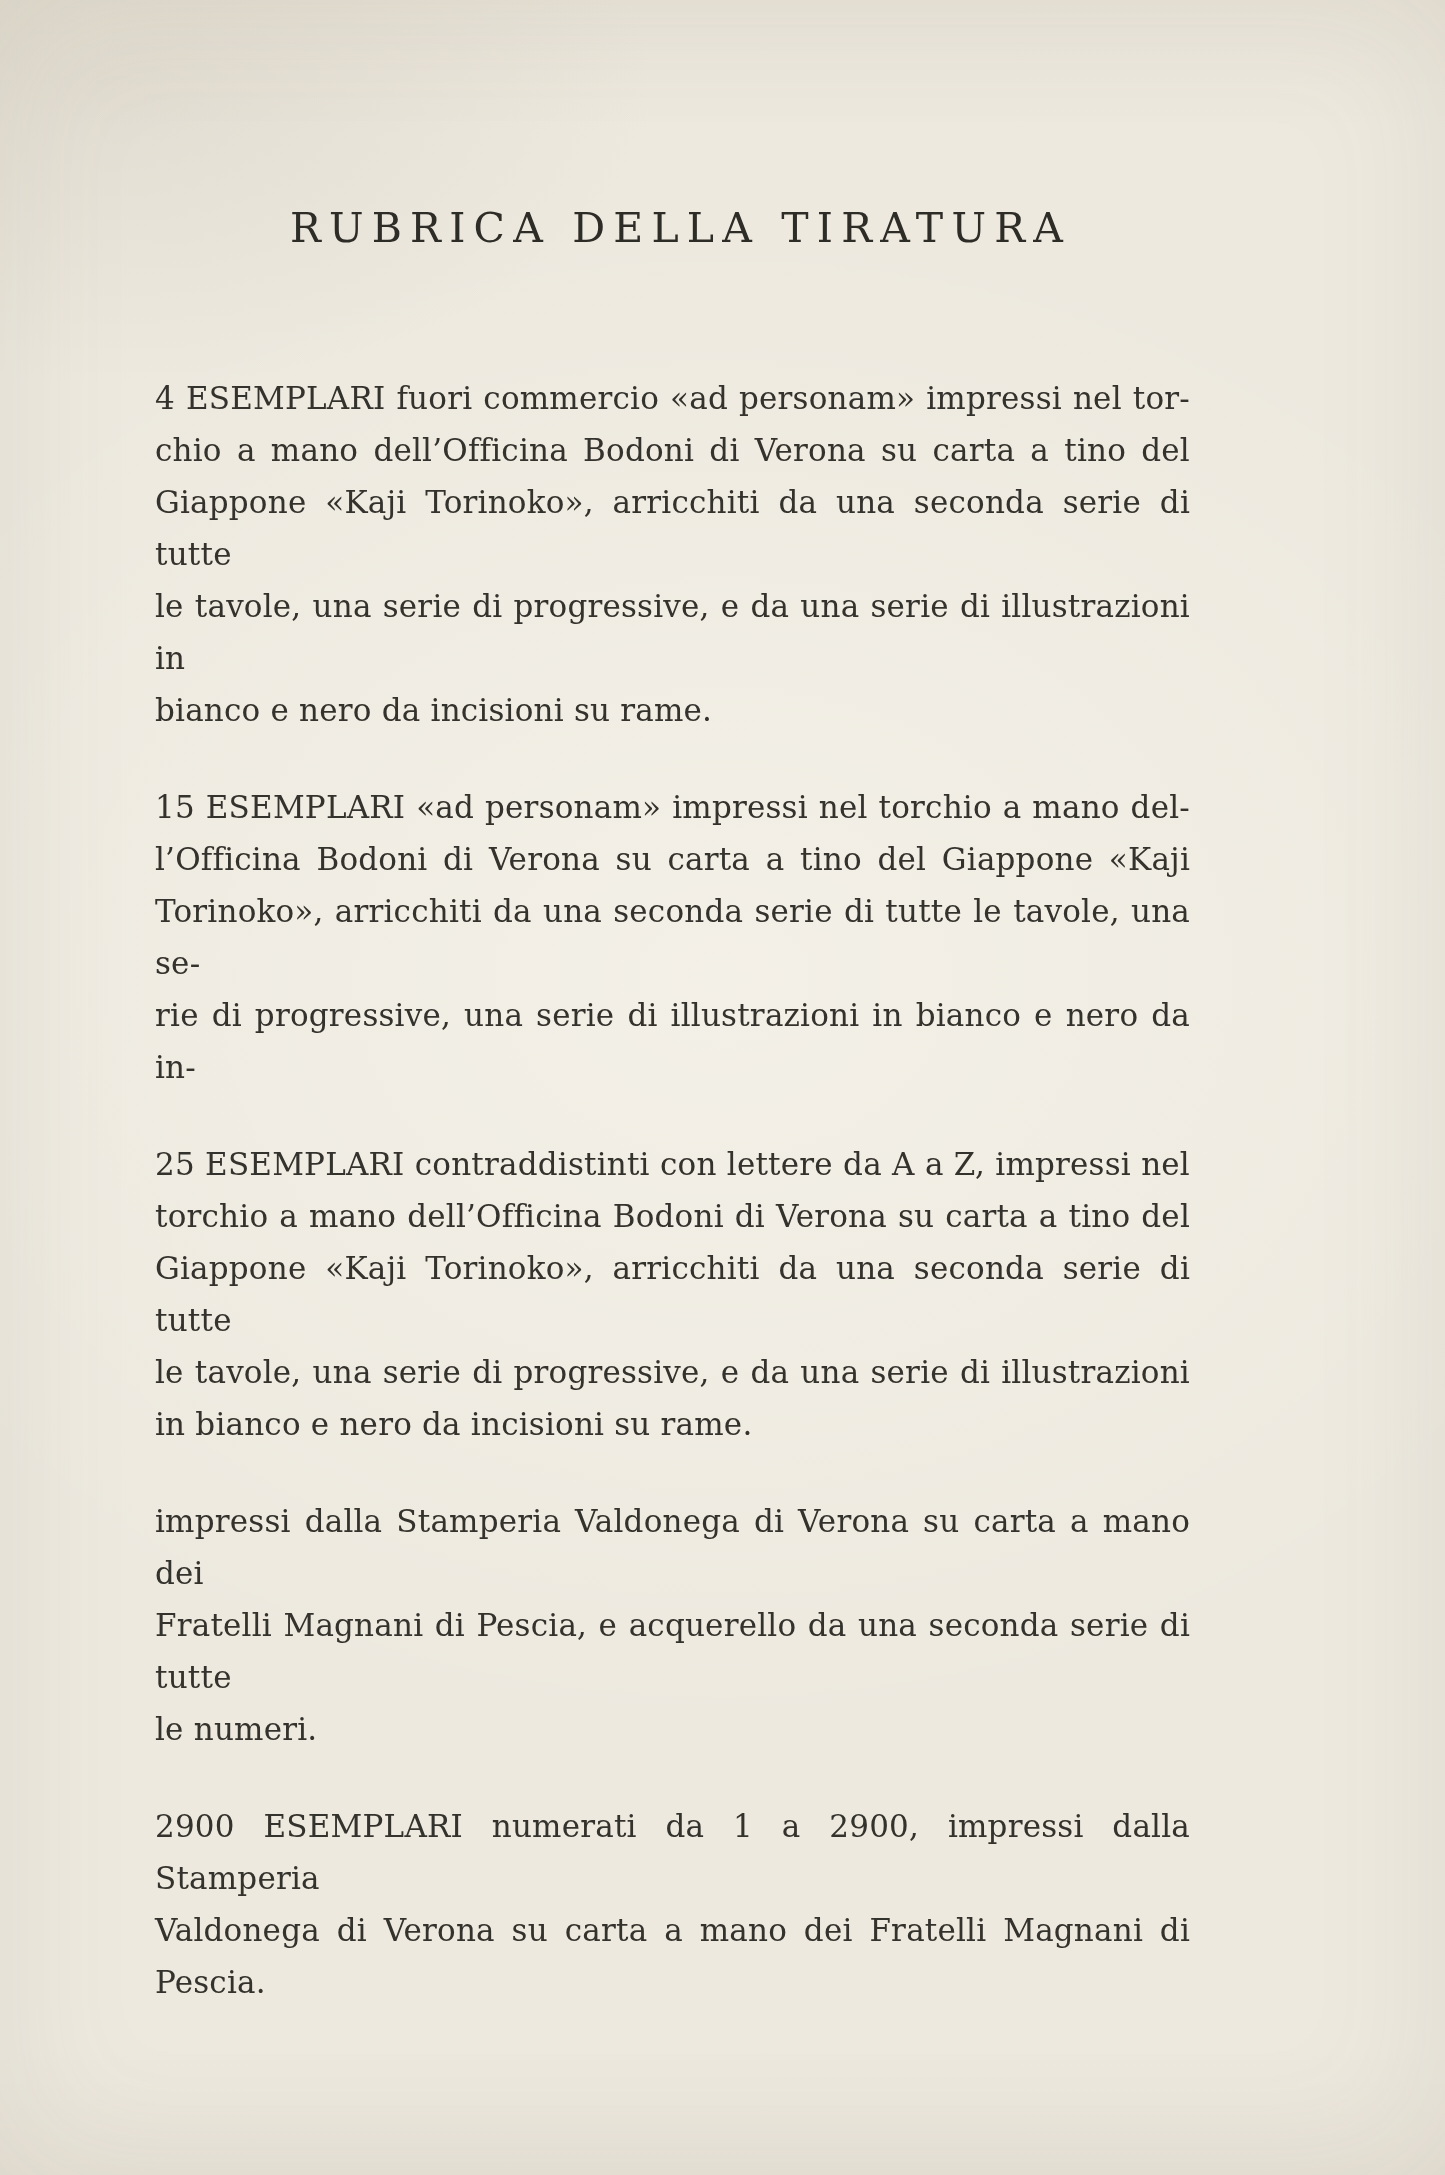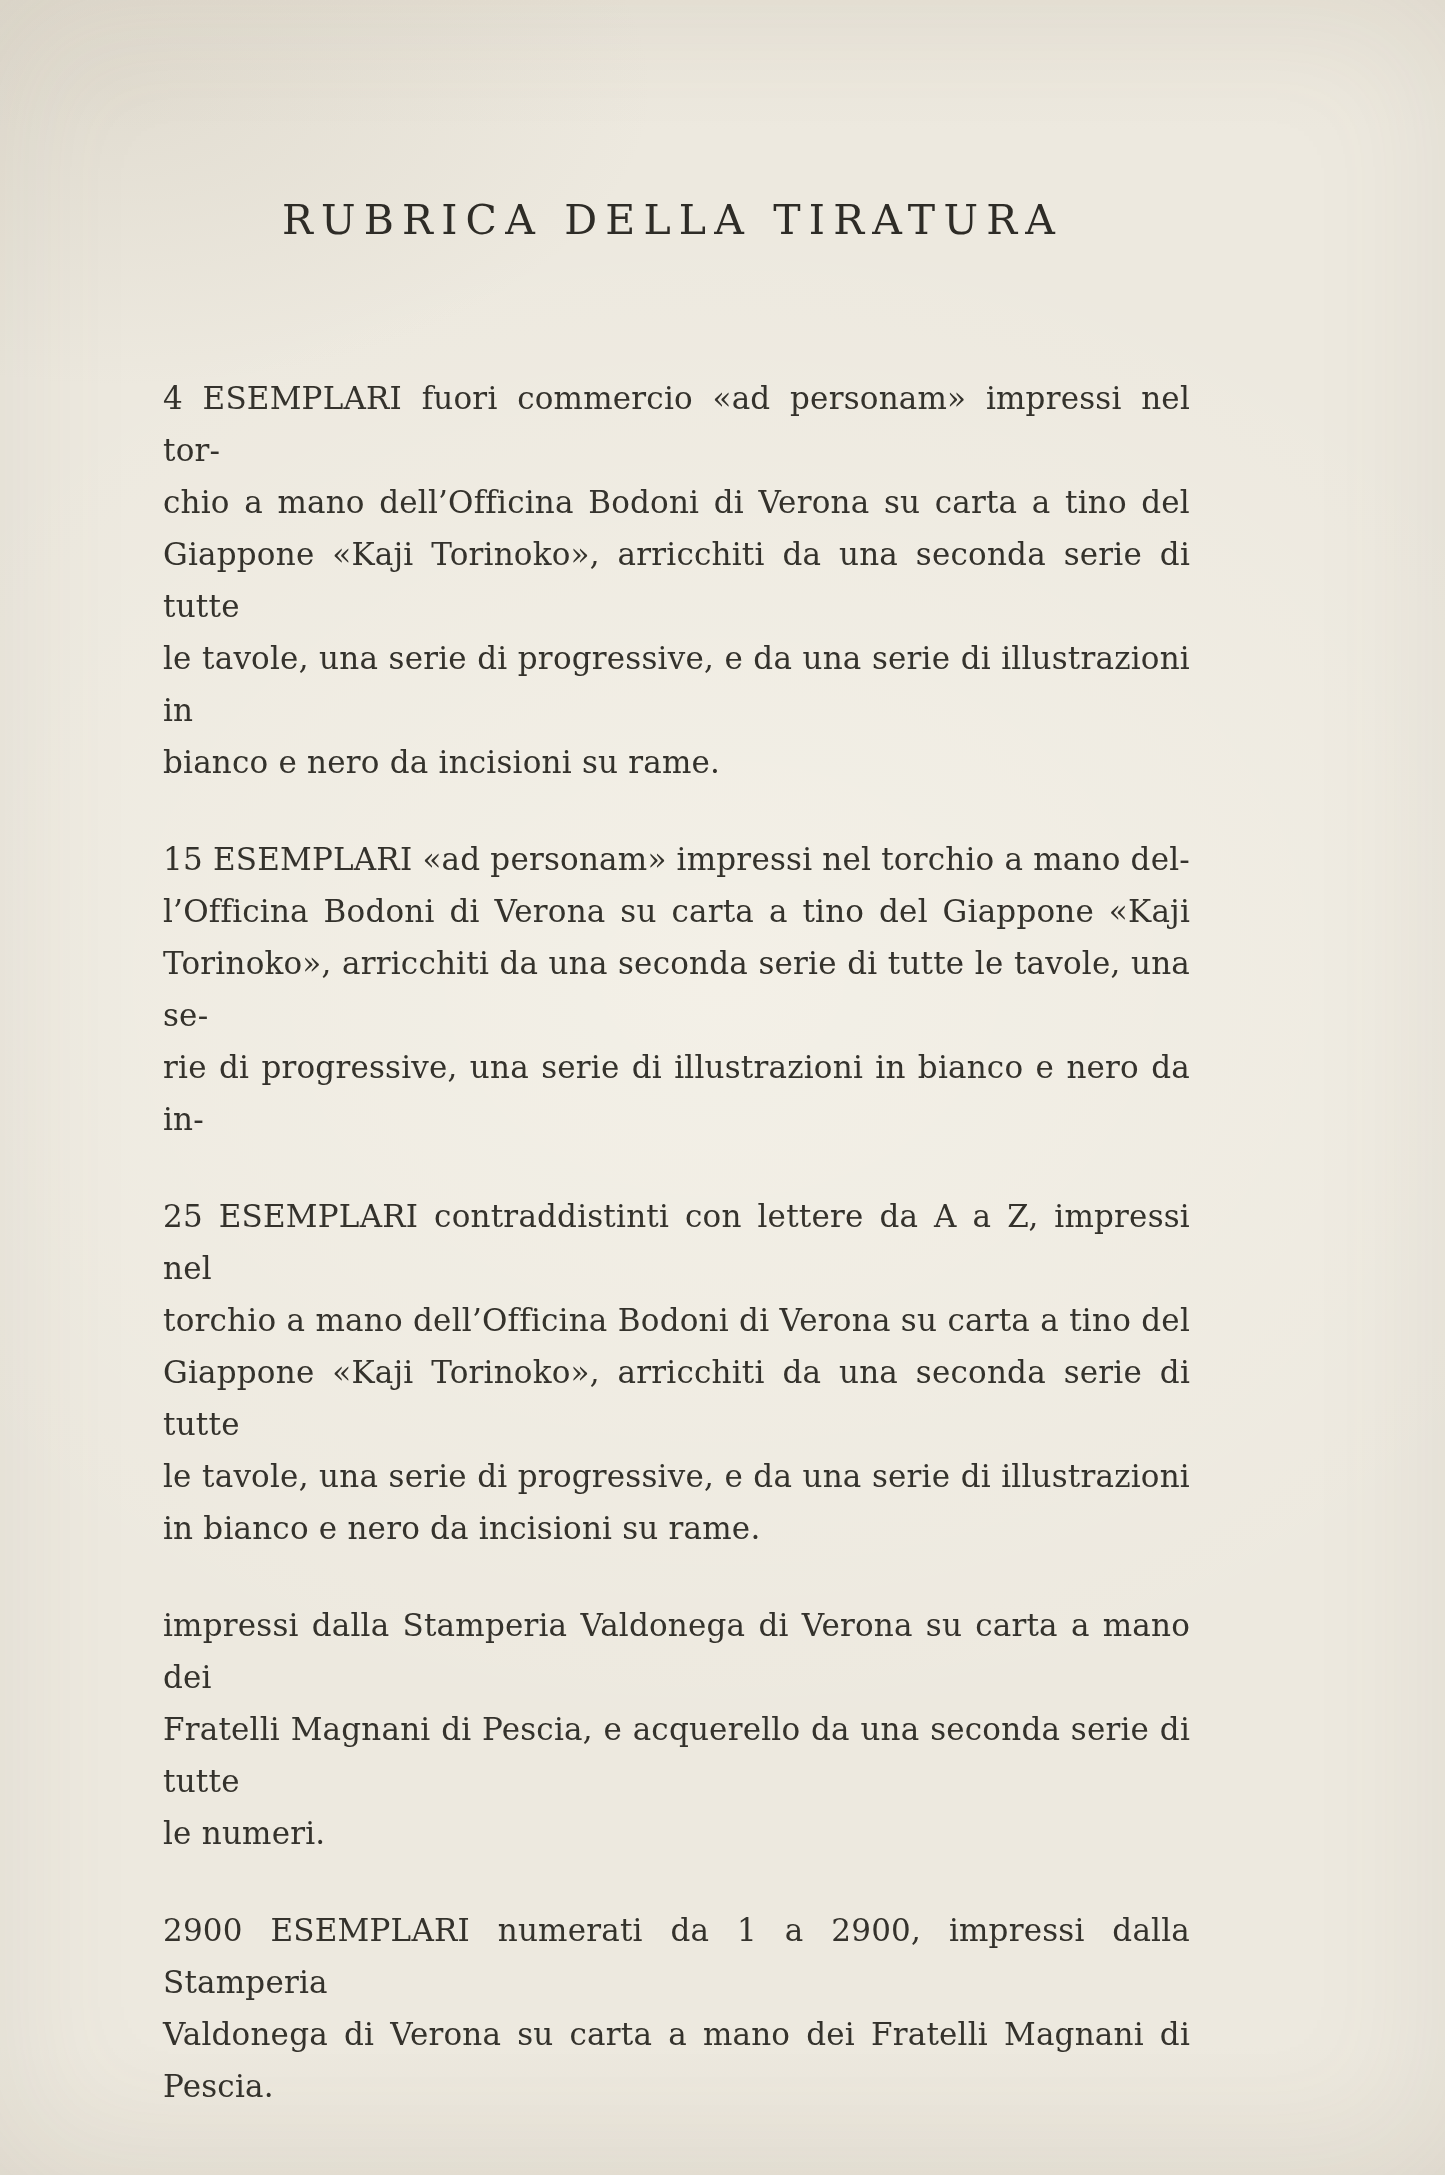--- a/index.html
+++ b/index.html
@@ -20,36 +20,36 @@
     box-shadow: inset 0 0 140px rgba(110, 98, 74, 0.10);
     overflow: hidden;
     font-family: "DejaVu Serif", "Liberation Serif", serif;
     color: #32302b;
   }
   .title {
     position: absolute;
     top: 196px;
     left: 155px;
     width: 1035px;
-    margin: 0;
+    margin: 8px;
     font-size: 41px;
     font-weight: 400;
     letter-spacing: 0.20em;
     text-align: center;
     white-space: nowrap;
     color: #2e2c27;
   }
   .textblock {
     position: absolute;
     top: 372px;
     left: 155px;
     width: 1035px;
   }
   .para {
-    margin: 0 0 45px 8px;
+    margin: 0 0 45px 0;
     padding: 0;
   }
   .line {
     font-size: 31px;
     line-height: 52px;
     text-align: justify;
     text-align-last: justify;
     letter-spacing: 0.2px;
     color: #34322c;
   }

